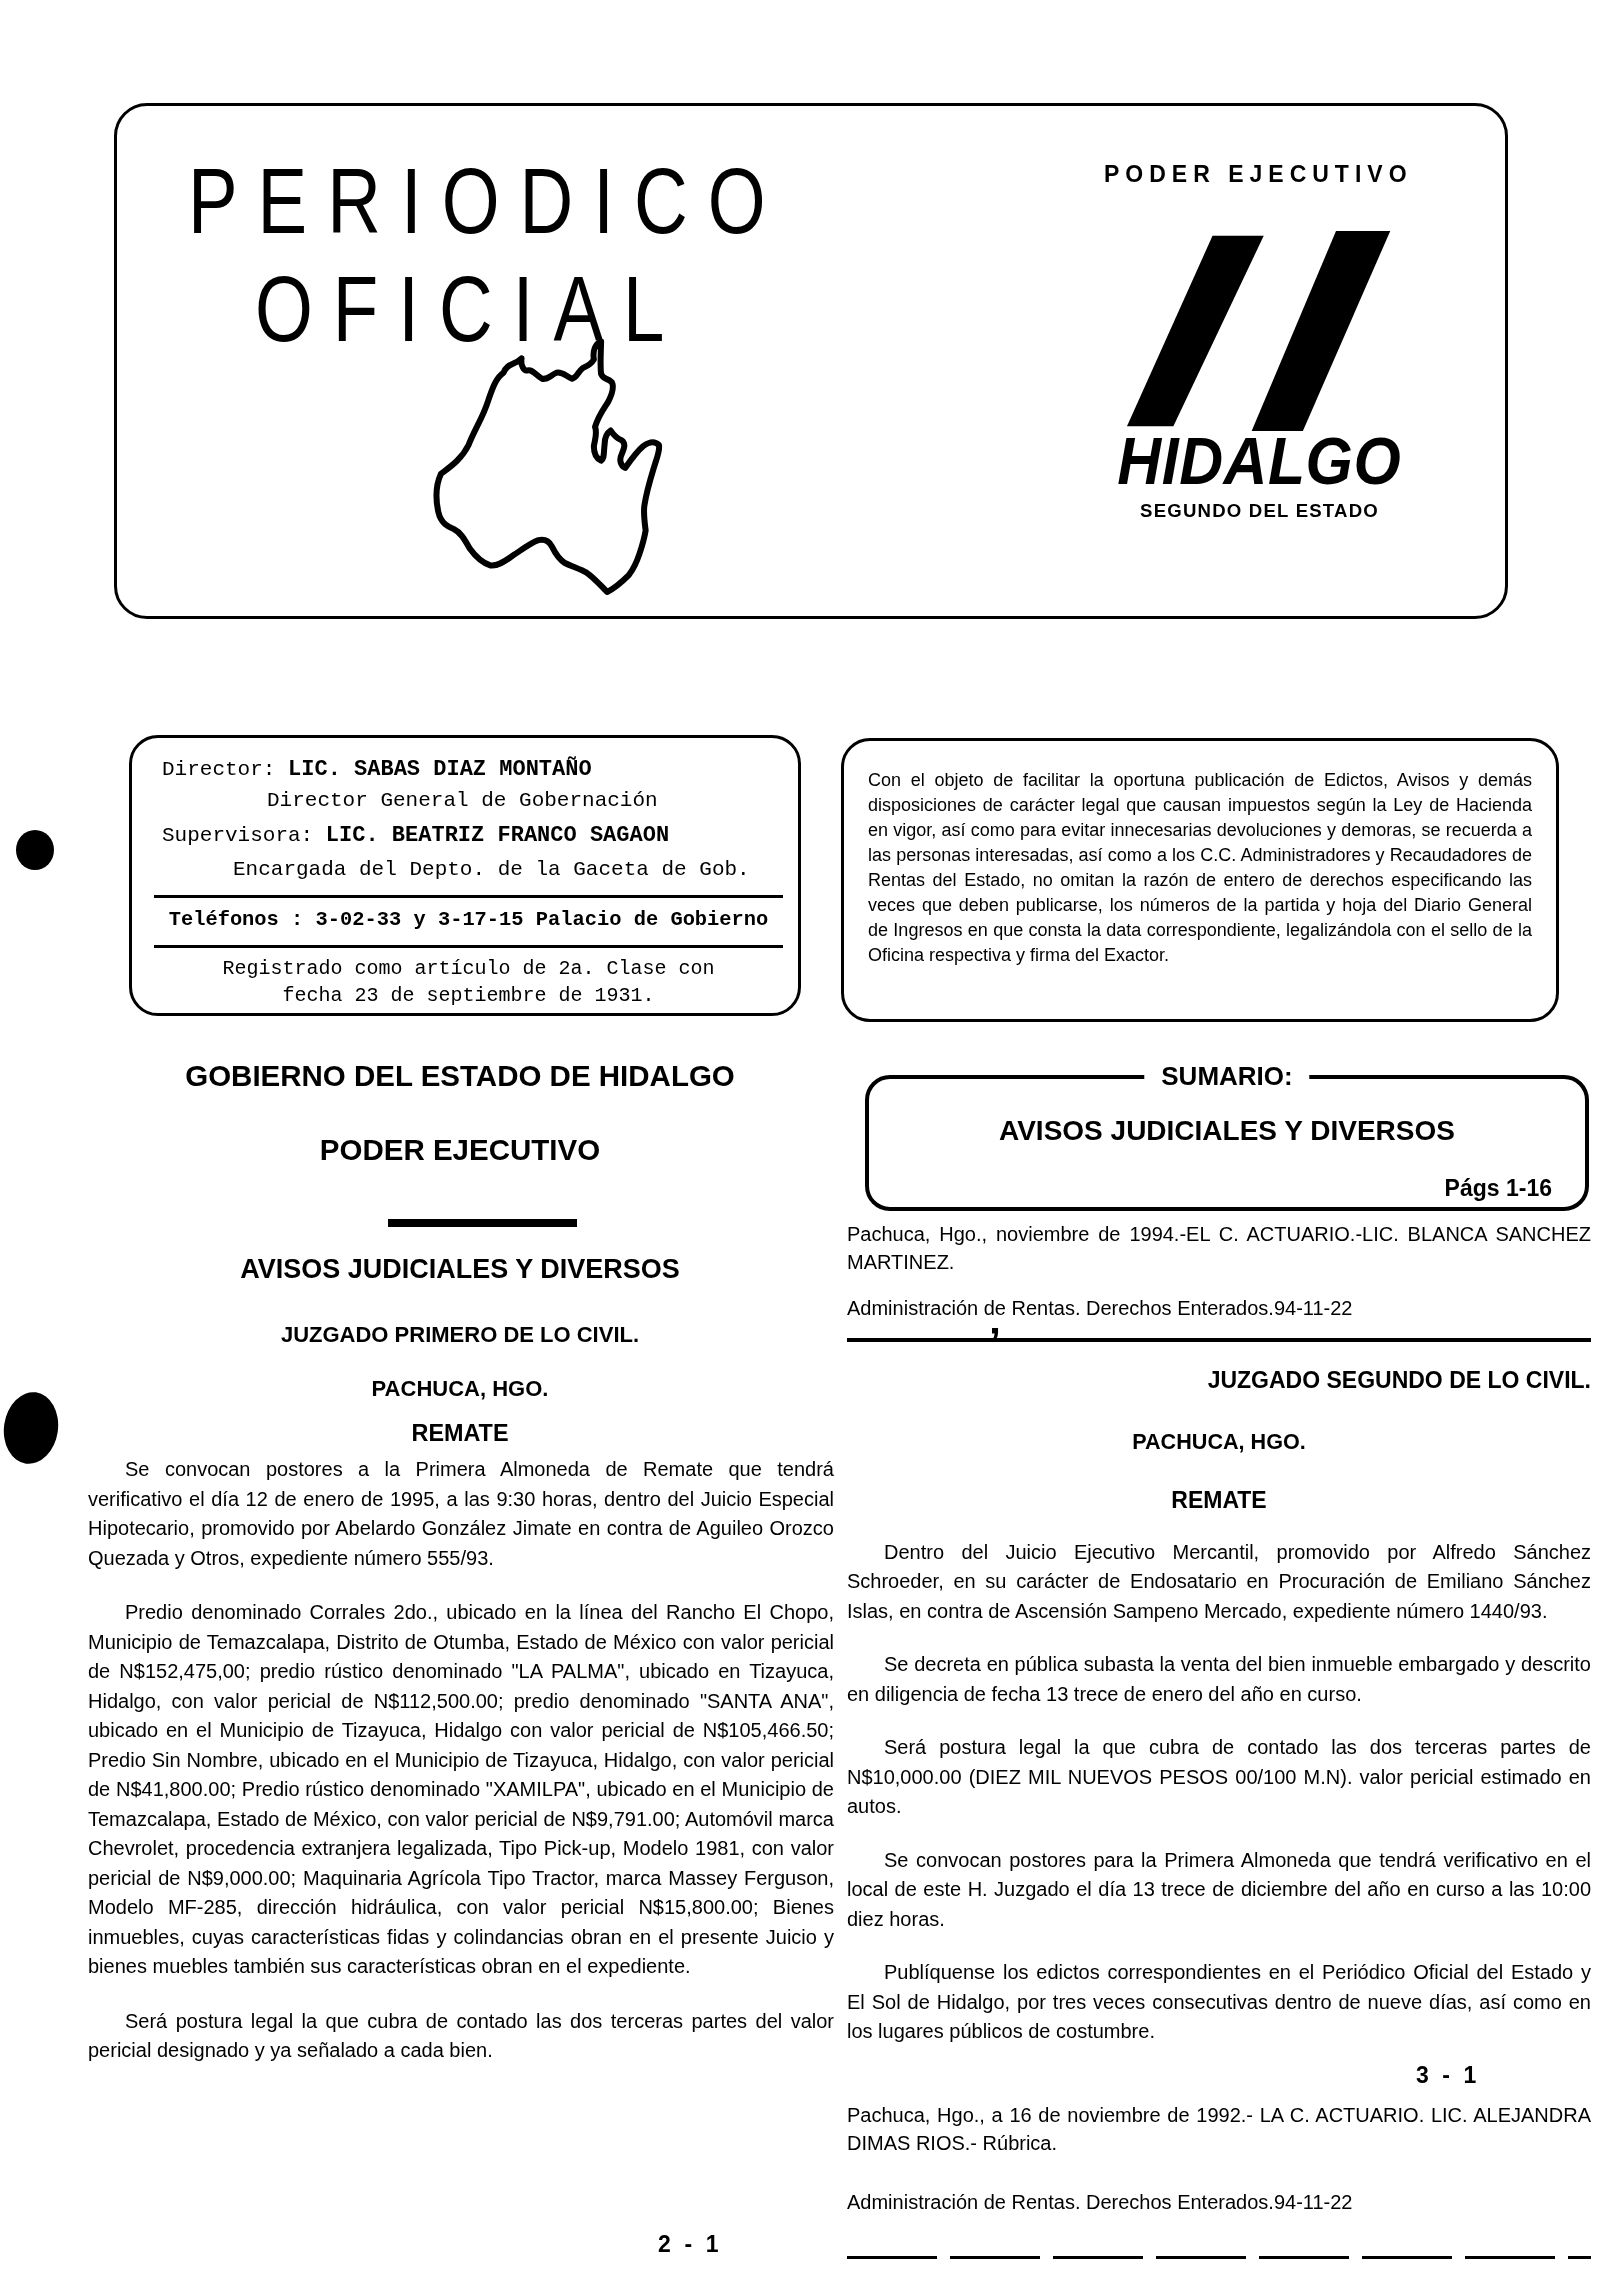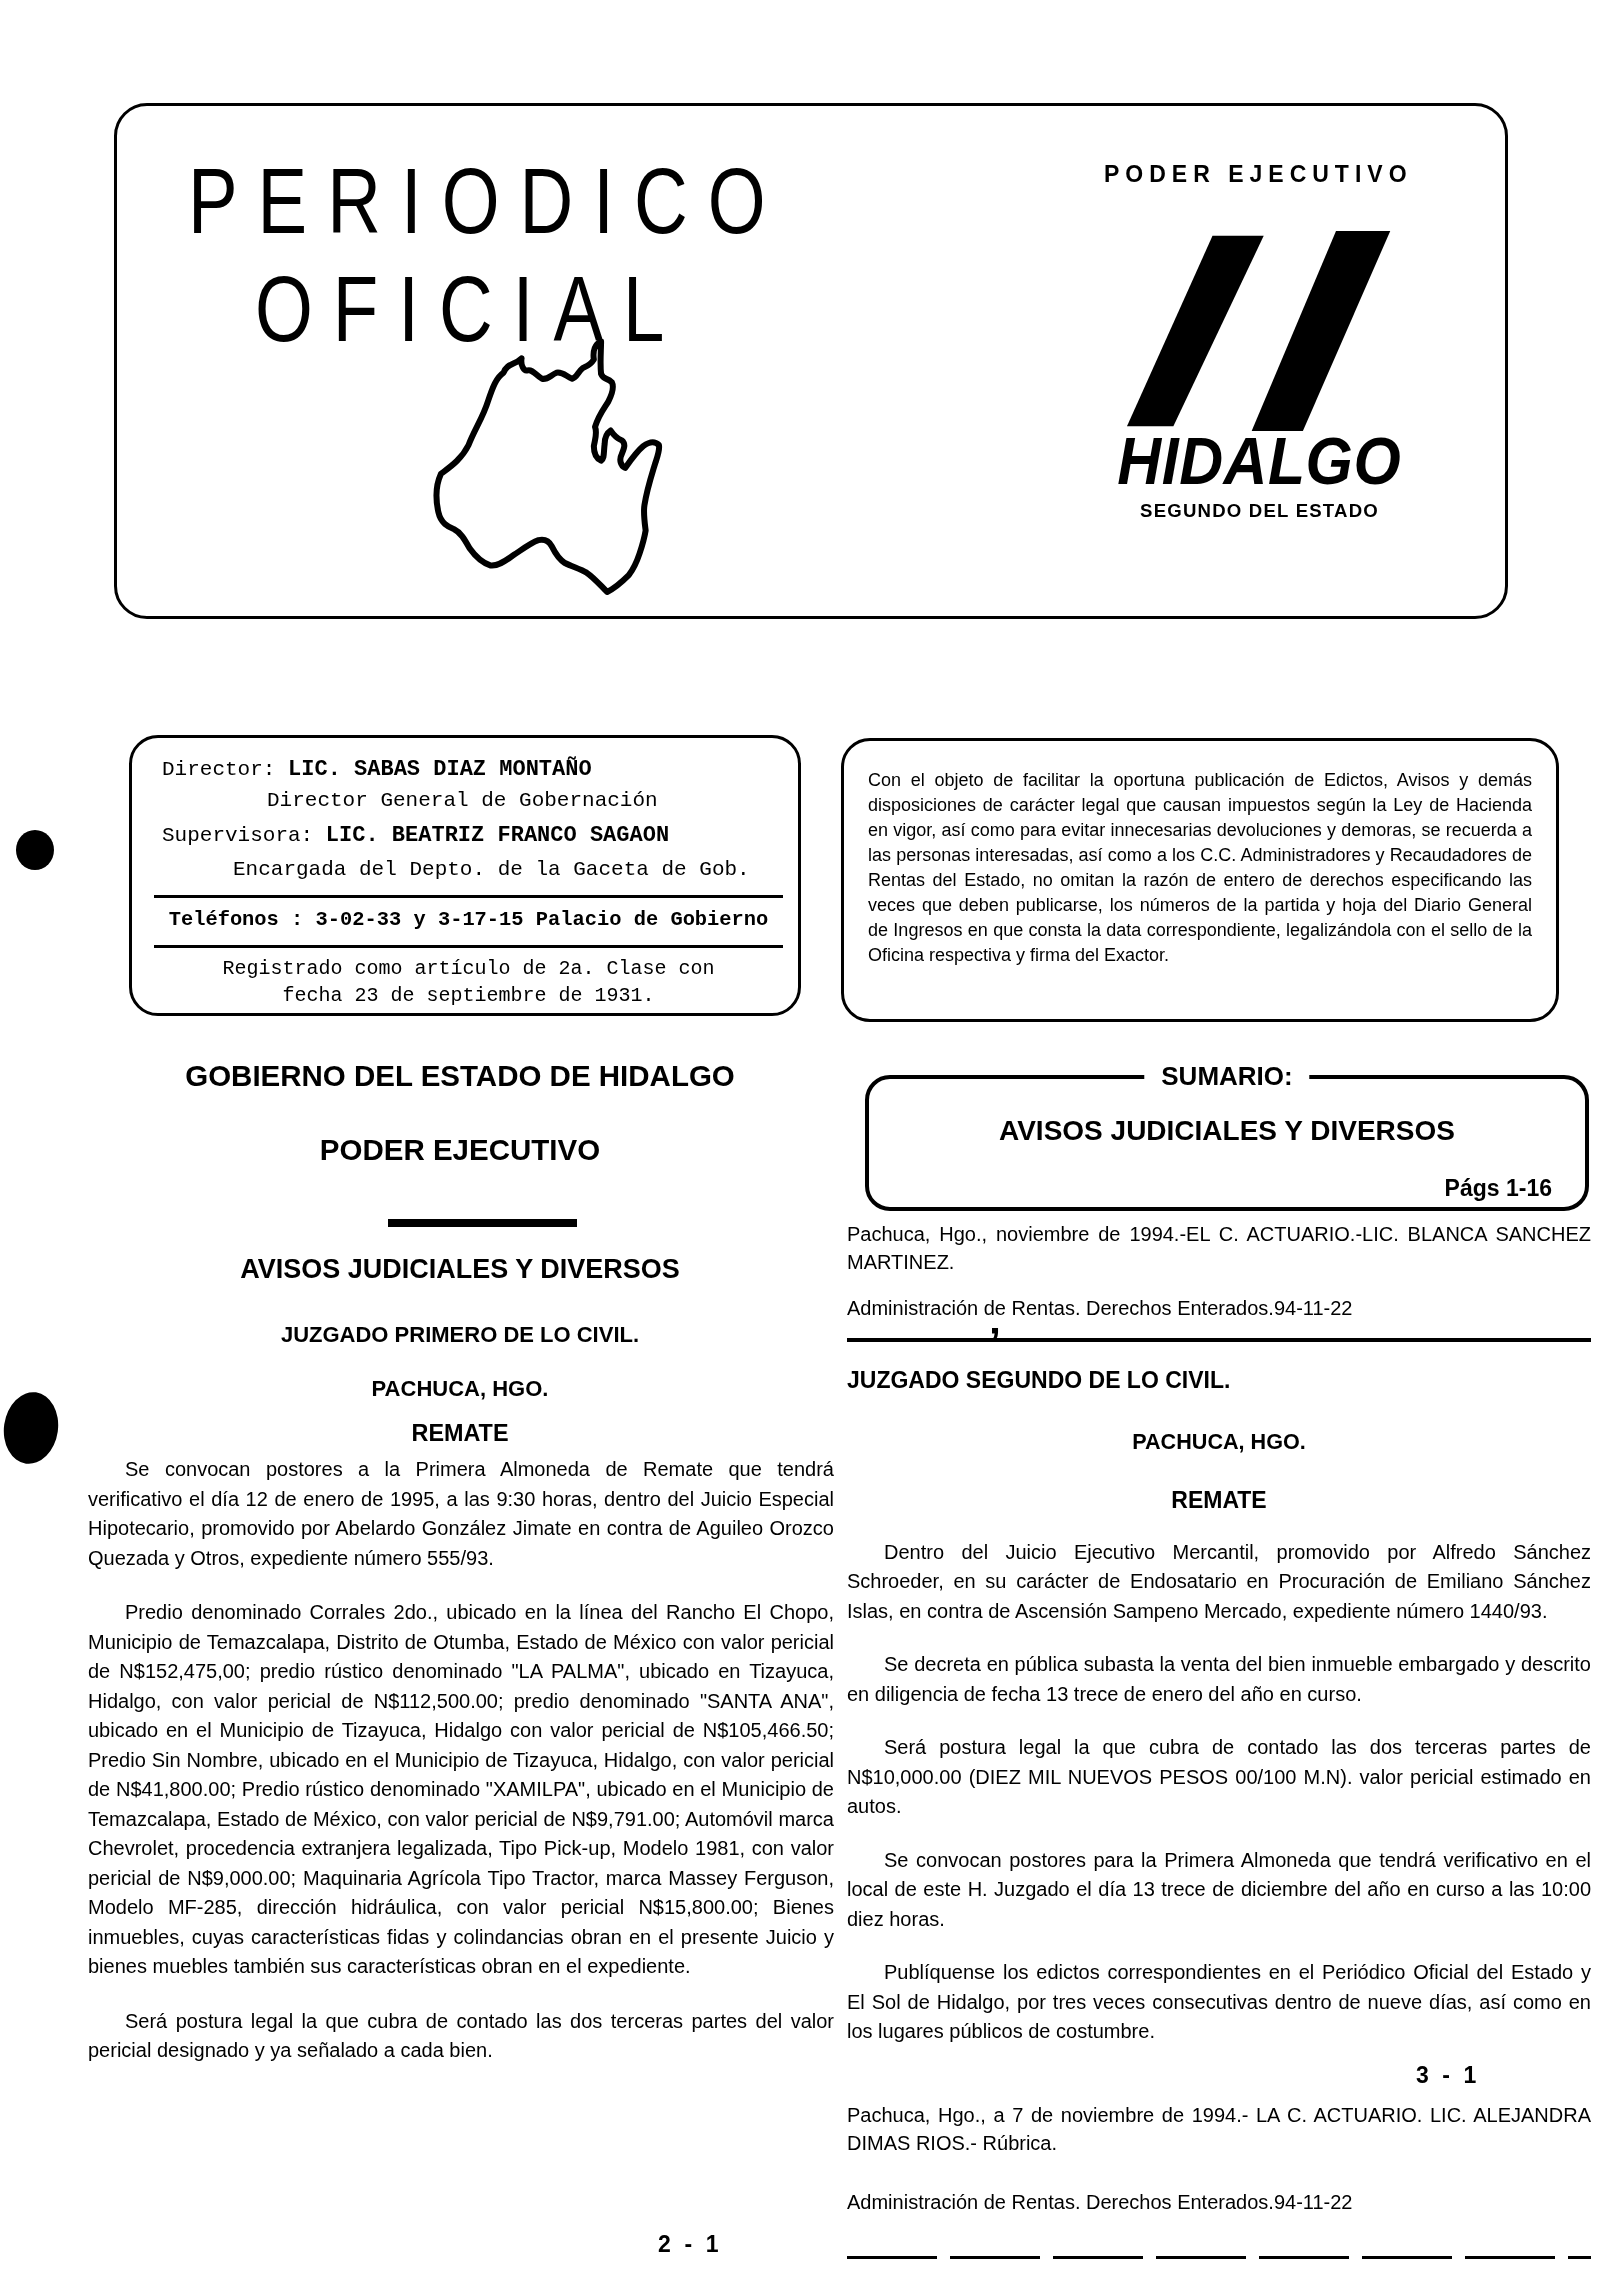--- a/index.html
+++ b/index.html
@@ -102,21 +102,21 @@
     background:#fff; padding:0 17px; font-size:26px; font-weight:700; white-space:nowrap;
   }
   .sumario-content { text-align:center; font-size:28px; font-weight:700; margin-top:36px; }
   .sumario-pages   { text-align:right; padding-right:33px; font-size:23px; font-weight:700; margin-top:28px; }
 
   
   .right-col { position:absolute; left:847px; top:1220px; width:744px; font-size:20px; line-height:28px; }
   .rc-act1   { text-align:justify; }
   .rc-rentas1{ margin-top:18px; }
   .rc-rule   { height:4.2px; background:#000; margin-top:15.6px; }
-  .rc-court  { text-align:left; font-weight:700; font-size:23px; margin-top:24px; }
+  .rc-court  { text-align:right; font-weight:700; font-size:23px; margin-top:24px; }
   .rc-city   { text-align:center; font-weight:700; font-size:21.6px; margin-top:34px; }
   .rc-remate { text-align:center; font-weight:700; font-size:23px; margin-top:30px; }
   .rc-body p { text-align:justify; text-indent:37px; line-height:29.5px; margin:24px 0 0; }
   .rc-marker { text-align:right; padding-right:111px; font-weight:700; font-size:23px; letter-spacing:3.6px; margin-top:14.4px; }
   .rc-act2   { text-align:justify; margin-top:12px; }
   .rc-rentas2{ margin-top:31px; }
   .rc-dash   { height:3px; margin-top:40px;
     background:repeating-linear-gradient(90deg,#000 0 90px,transparent 90px 103px); }
 </style>
 </head>
@@ -213,19 +213,19 @@
     <div class="rc-city">PACHUCA, HGO.</div>
     <div class="rc-remate">REMATE</div>
     <div class="rc-body">
       <p>Dentro del Juicio Ejecutivo Mercantil, promovido por Alfredo Sánchez Schroeder, en su carácter de Endosatario en Procuración de Emiliano Sánchez Islas, en contra de Ascensión Sampeno Mercado, expediente número 1440/93.</p>
       <p>Se decreta en pública subasta la venta del bien inmueble embargado y descrito en diligencia de fecha 13 trece de enero del año en curso.</p>
       <p>Será postura legal la que cubra de contado las dos terceras partes de N$10,000.00 (DIEZ MIL NUEVOS PESOS 00/100 M.N). valor pericial estimado en autos.</p>
       <p>Se convocan postores para la Primera Almoneda que tendrá verificativo en el local de este H. Juzgado el día 13 trece de diciembre del año en curso a las 10:00 diez horas.</p>
       <p>Publíquense los edictos correspondientes en el Periódico Oficial del Estado y El Sol de Hidalgo, por tres veces consecutivas dentro de nueve días, así como en los lugares públicos de costumbre.</p>
     </div>
     <div class="rc-marker">3 - 1</div>
-    <div class="rc-act2">Pachuca, Hgo., a 7 de noviembre de 1994.- LA C. ACTUARIO. LIC. ALEJANDRA DIMAS RIOS.- Rúbrica.</div>
+    <div class="rc-act2">Pachuca, Hgo., a 16 de noviembre de 1992.- LA C. ACTUARIO. LIC. ALEJANDRA DIMAS RIOS.- Rúbrica.</div>
     <div class="rc-rentas2">Administración de Rentas. Derechos Enterados.94-11-22</div>
     <div class="rc-dash"></div>
   </div>
 
 </div>
 
 
 </body></html>

